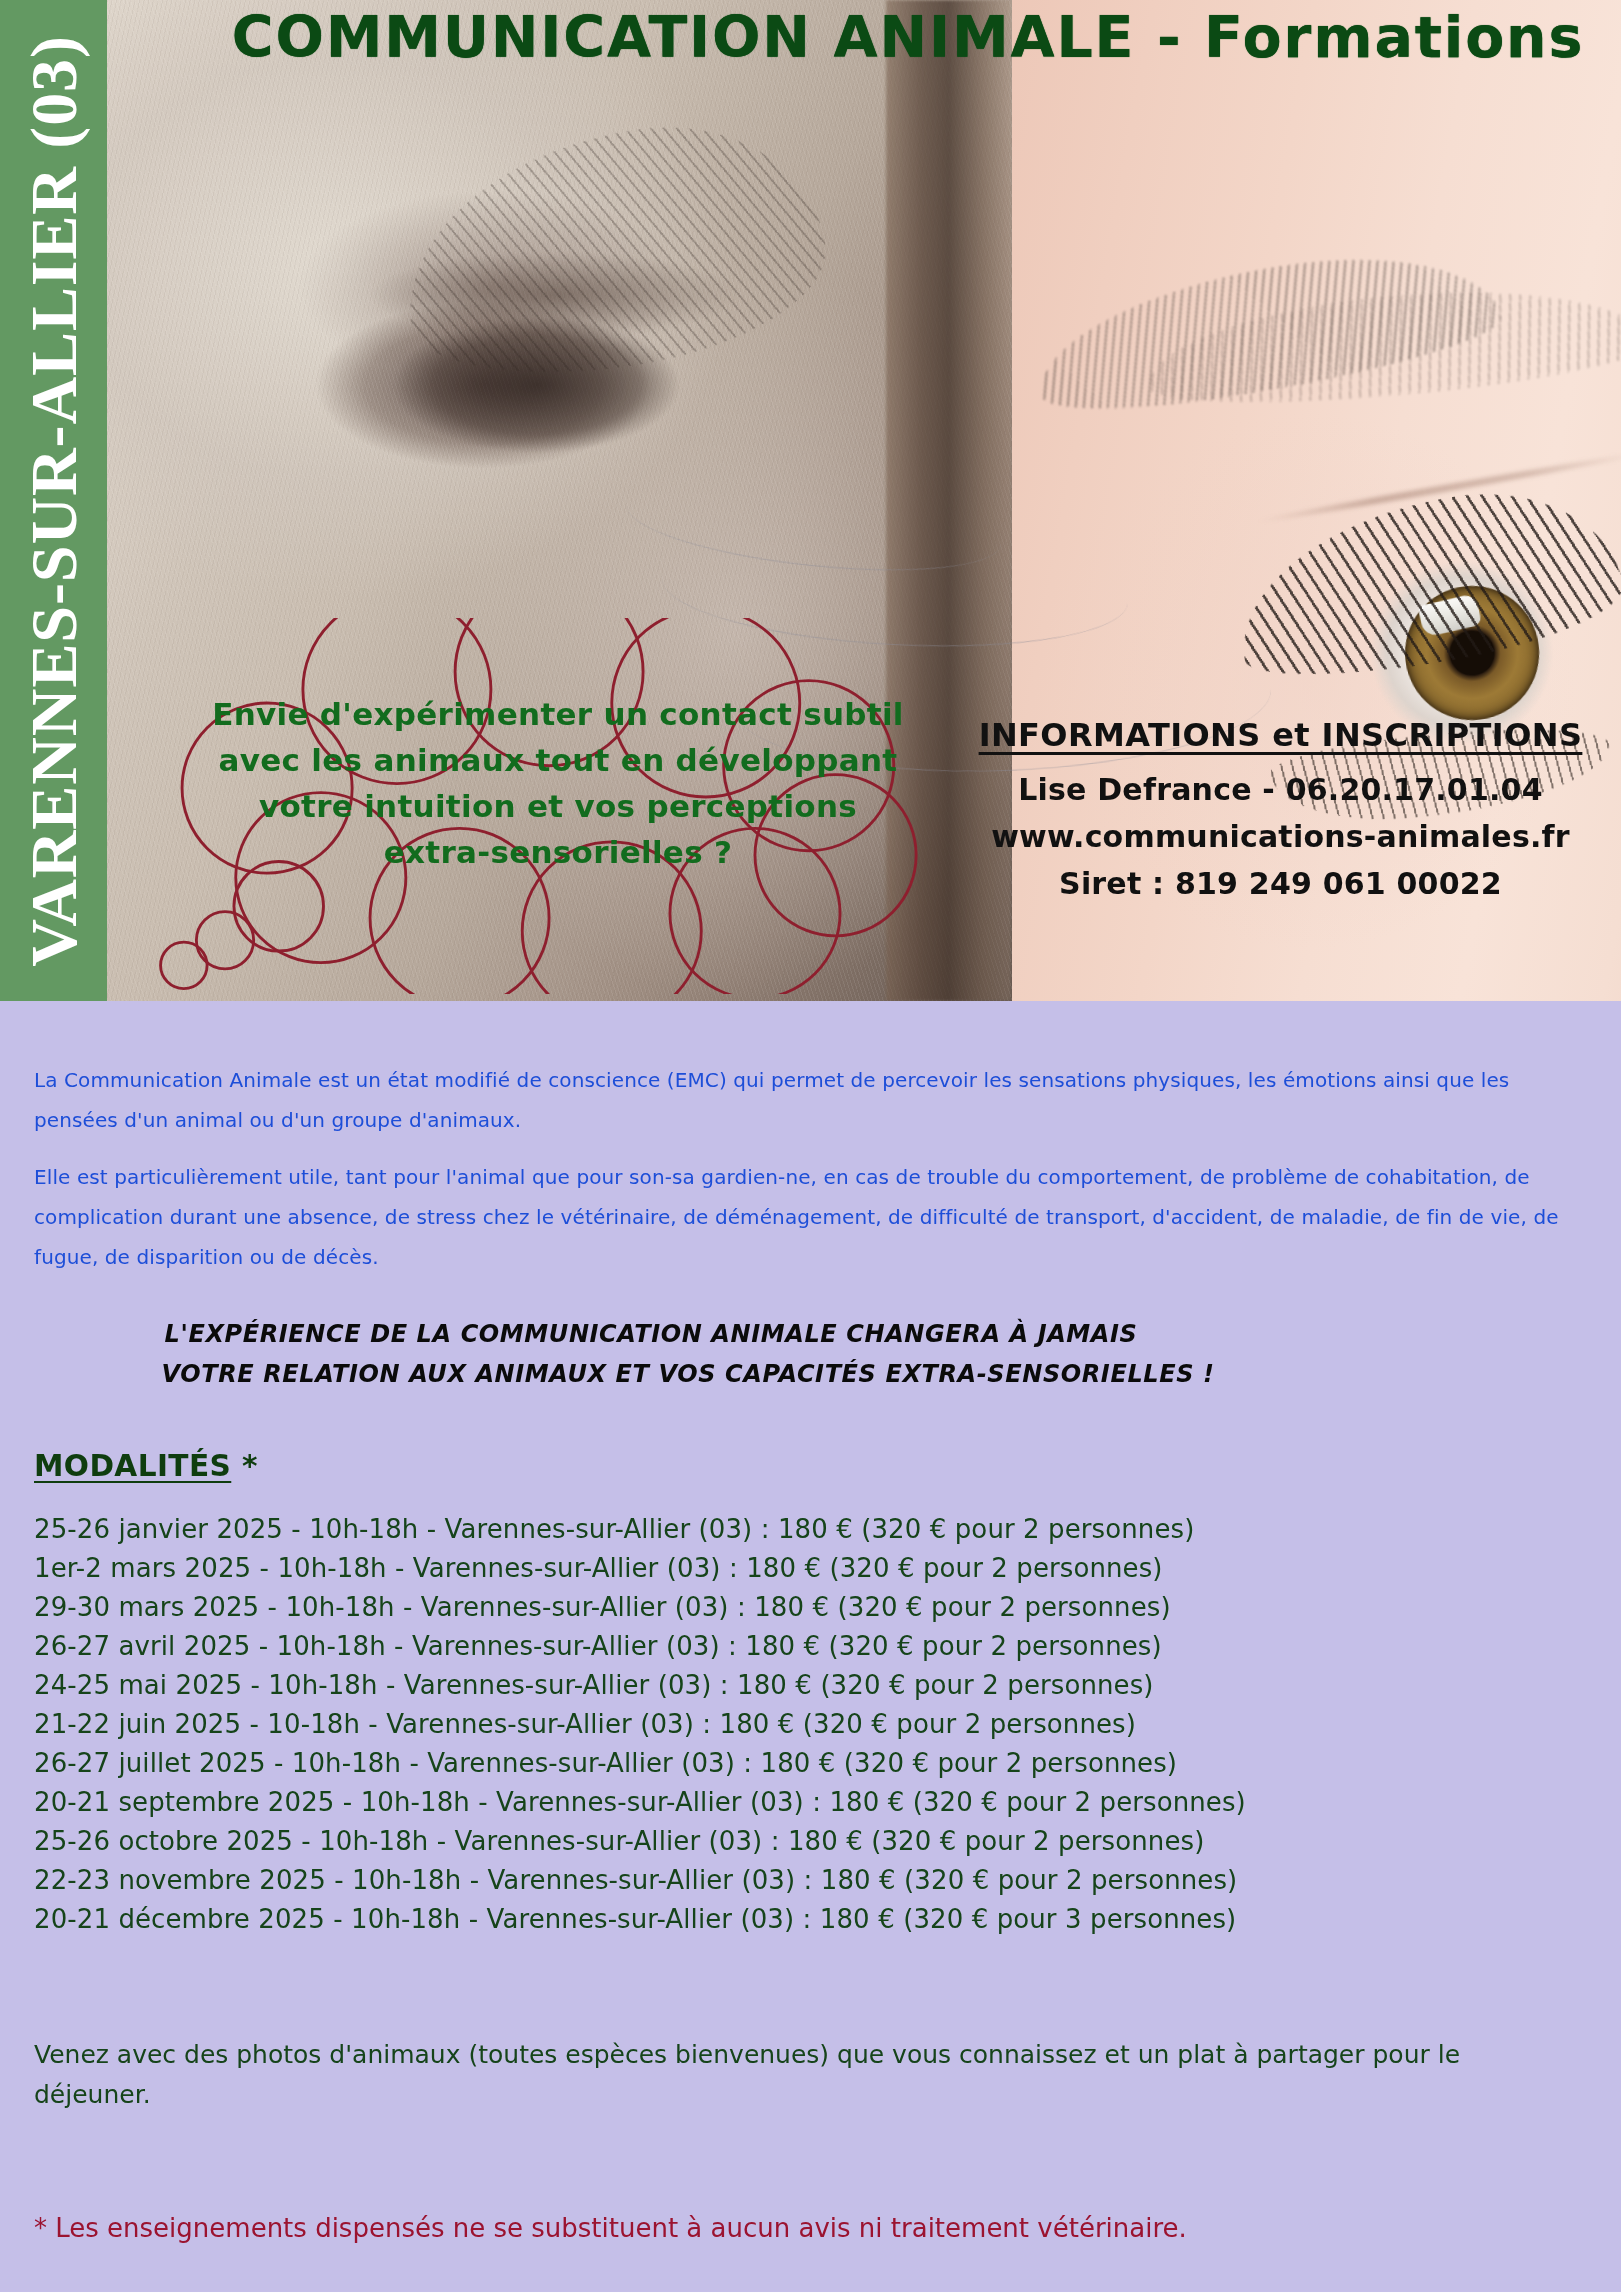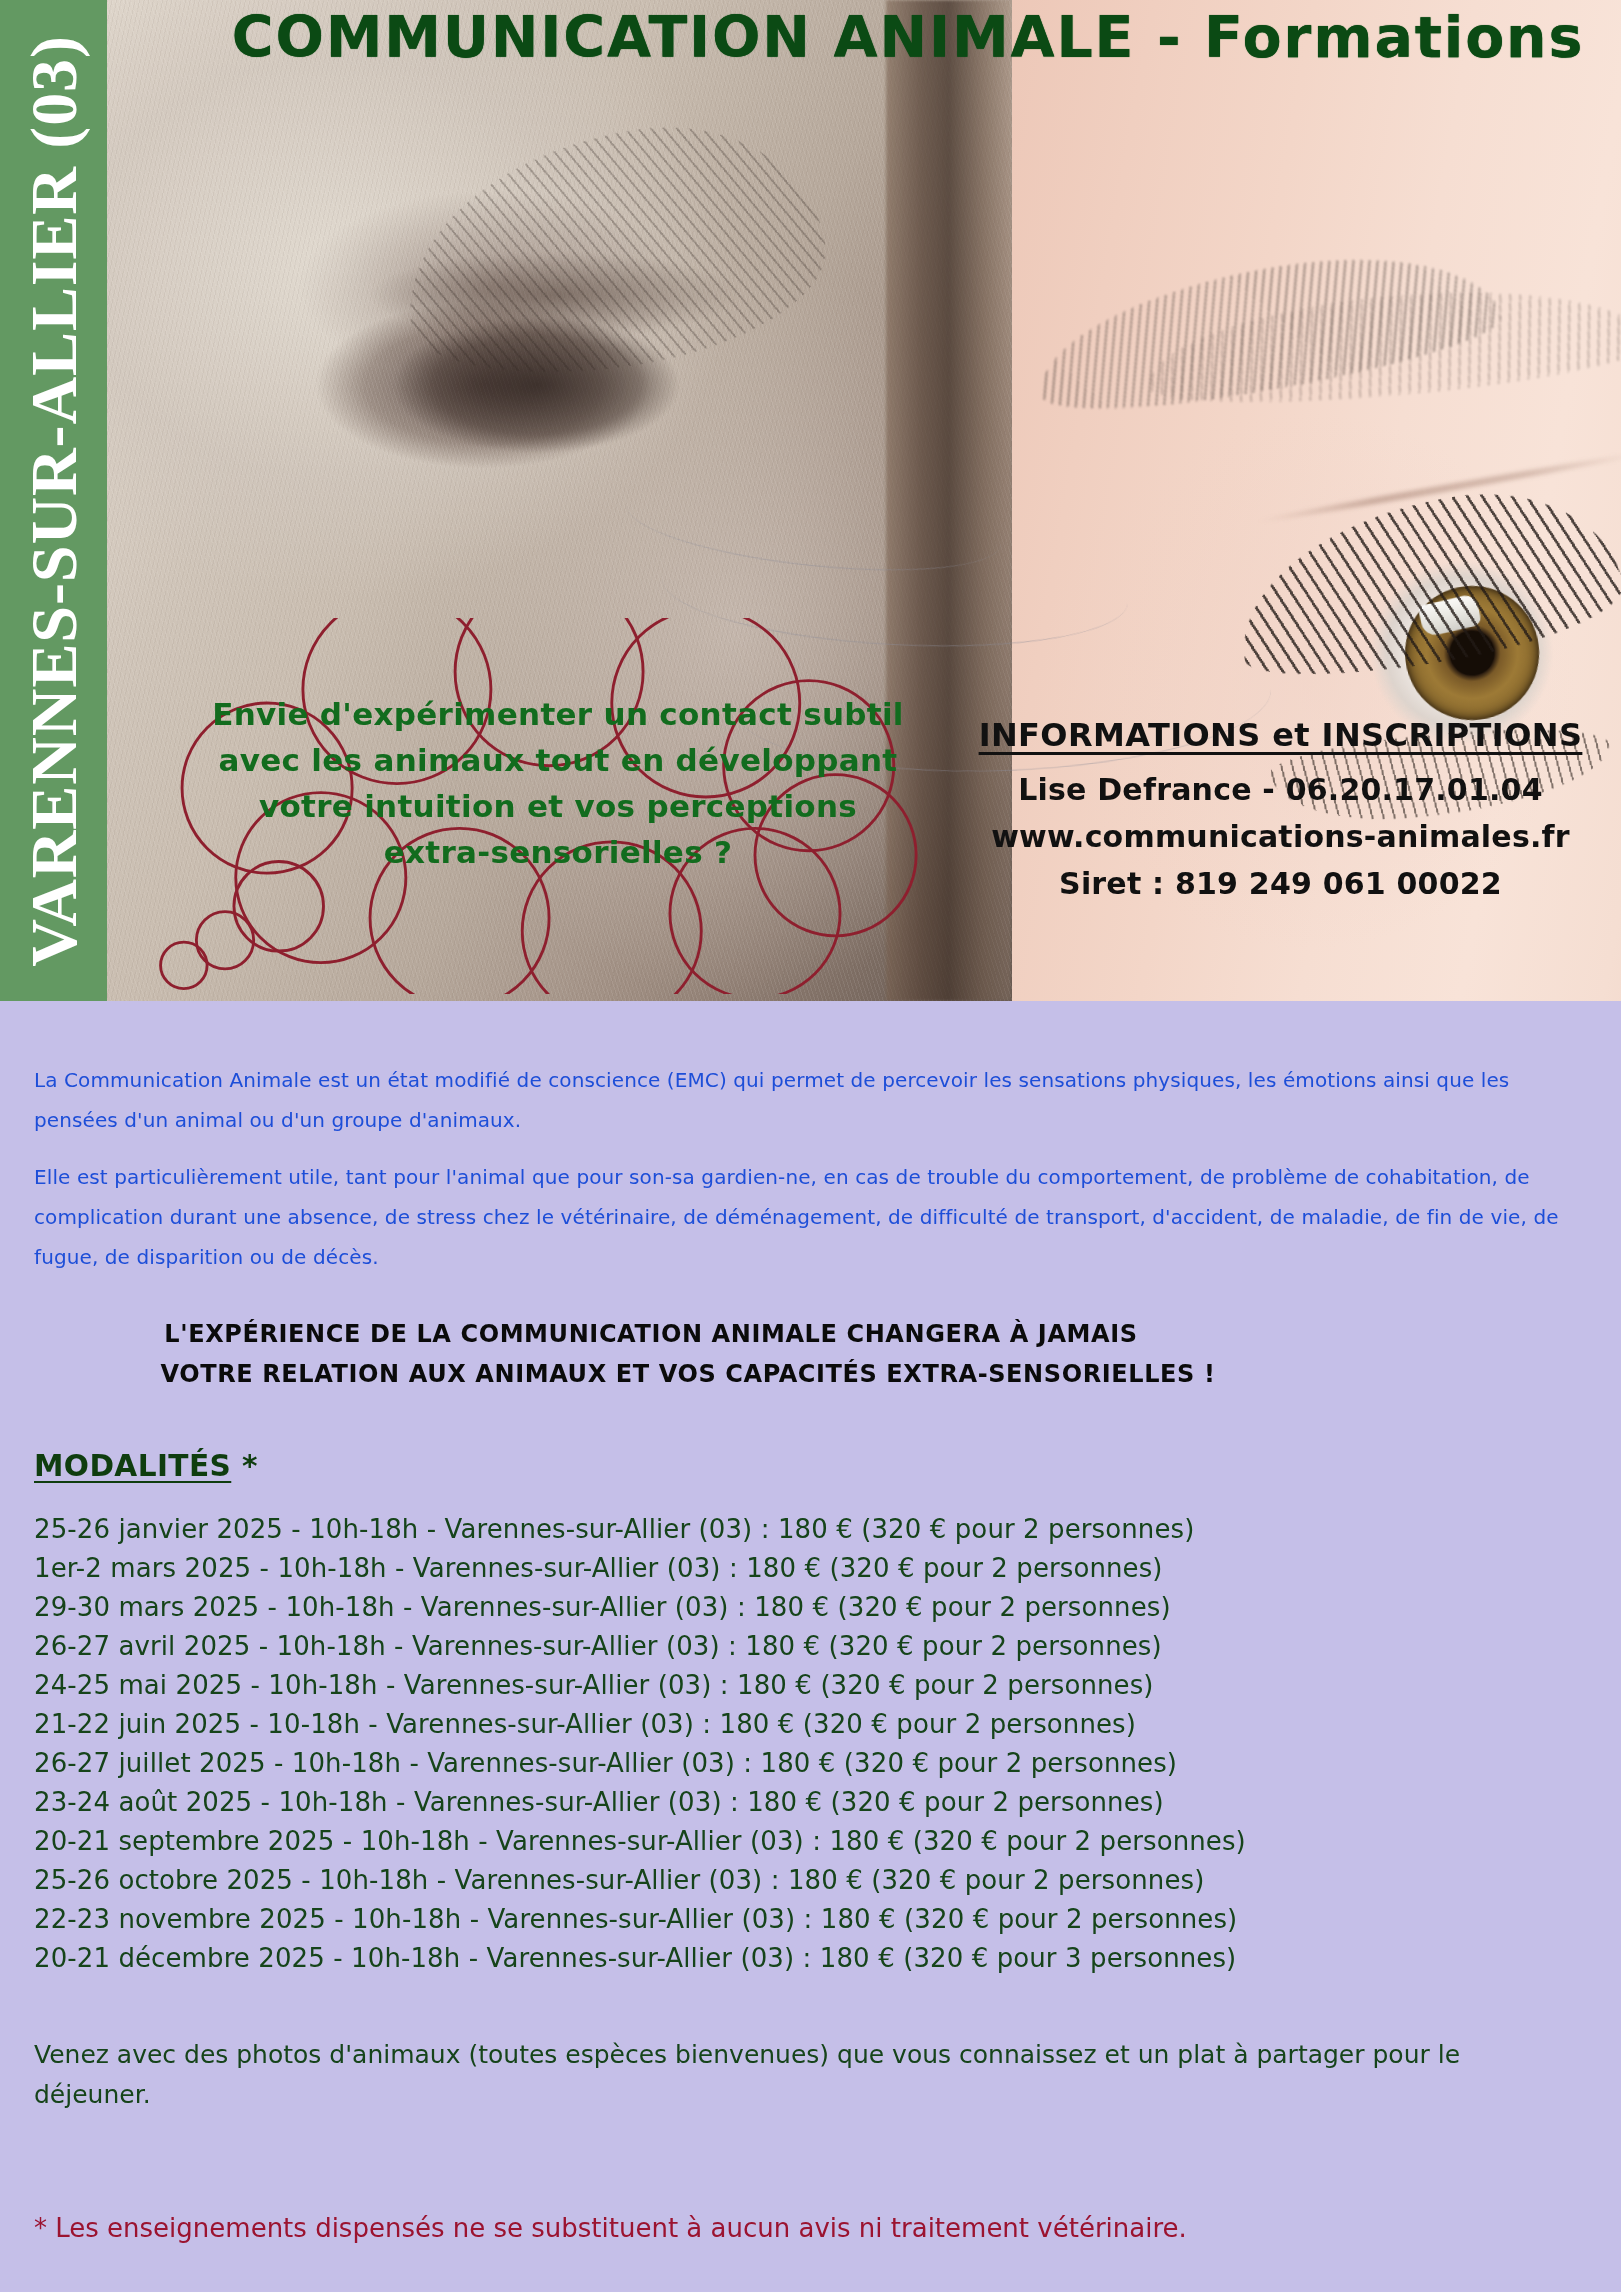--- a/index.html
+++ b/index.html
@@ -322,20 +322,21 @@
   .para-2{ top:156px; }
 
   .emphasis{
     position:absolute;
     left:0; top:313px;
     width:1302px;
     text-align:center;
     color:#0b0b0b;
     font-family:"DejaVu Sans", sans-serif;
     font-weight:700;
+    font-style:italic;
     font-size:24px;
     line-height:40px;
     letter-spacing:0.6px;
   }
   .emphasis .ln2{ padding-left:74px; display:block; }
 
   .modalites-heading{
     position:absolute;
     left:34px; top:448px;
     color:#0f3d0f;
@@ -466,21 +467,20 @@
     </div>
 
     <div class="dates">
       <div class="date-line">25-26 janvier 2025 - 10h-18h - Varennes-sur-Allier (03) : 180 € (320 € pour 2 personnes)</div>
       <div class="date-line">1er-2 mars 2025 - 10h-18h - Varennes-sur-Allier (03) : 180 € (320 € pour 2 personnes)</div>
       <div class="date-line">29-30 mars 2025 - 10h-18h - Varennes-sur-Allier (03) : 180 € (320 € pour 2 personnes)</div>
       <div class="date-line">26-27 avril 2025 - 10h-18h - Varennes-sur-Allier (03) : 180 € (320 € pour 2 personnes)</div>
       <div class="date-line">24-25 mai 2025 - 10h-18h - Varennes-sur-Allier (03) : 180 € (320 € pour 2 personnes)</div>
       <div class="date-line">21-22 juin 2025 - 10-18h - Varennes-sur-Allier (03) : 180 € (320 € pour 2 personnes)</div>
       <div class="date-line">26-27 juillet 2025 - 10h-18h - Varennes-sur-Allier (03) : 180 € (320 € pour 2 personnes)</div>
-      <div class="date-line">23-24 août 2025 - 10h-18h - Varennes-sur-Allier (03) : 180 € (320 € pour 2 personnes)</div>
       <div class="date-line">20-21 septembre 2025 - 10h-18h - Varennes-sur-Allier (03) : 180 € (320 € pour 2 personnes)</div>
       <div class="date-line">25-26 octobre 2025 - 10h-18h - Varennes-sur-Allier (03) : 180 € (320 € pour 2 personnes)</div>
       <div class="date-line">22-23 novembre 2025 - 10h-18h - Varennes-sur-Allier (03) : 180 € (320 € pour 2 personnes)</div>
       <div class="date-line">20-21 décembre 2025 - 10h-18h - Varennes-sur-Allier (03) : 180 € (320 € pour 3 personnes)</div>
     </div>
 
     <div class="note">Venez avec des photos d'animaux (toutes espèces bienvenues) que vous connaissez et un plat à partager pour le déjeuner.</div>
 
     <div class="disclaimer">* Les enseignements dispensés ne se substituent à aucun avis ni traitement vétérinaire.</div>
   </div>

